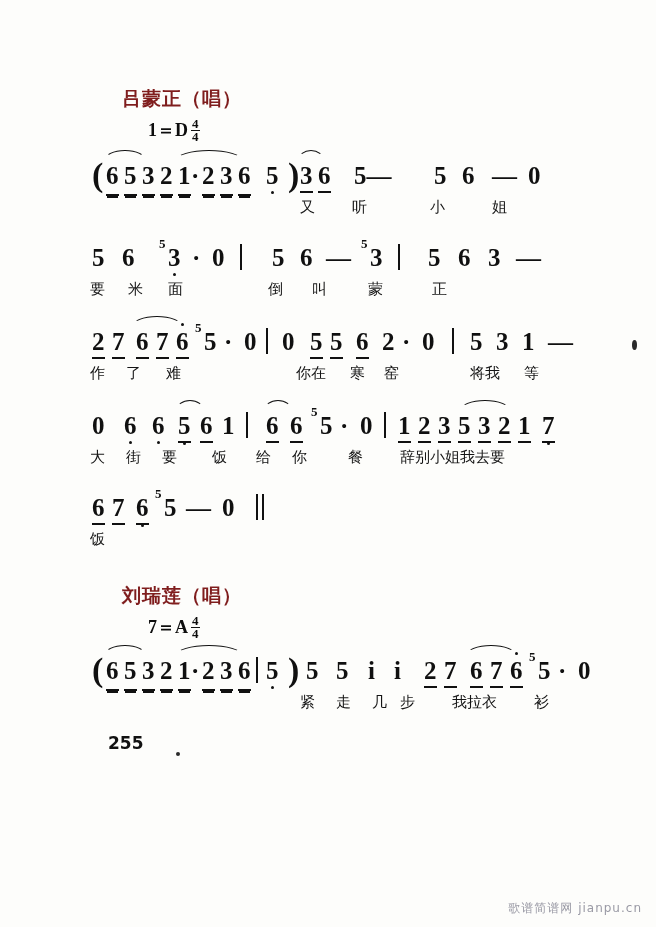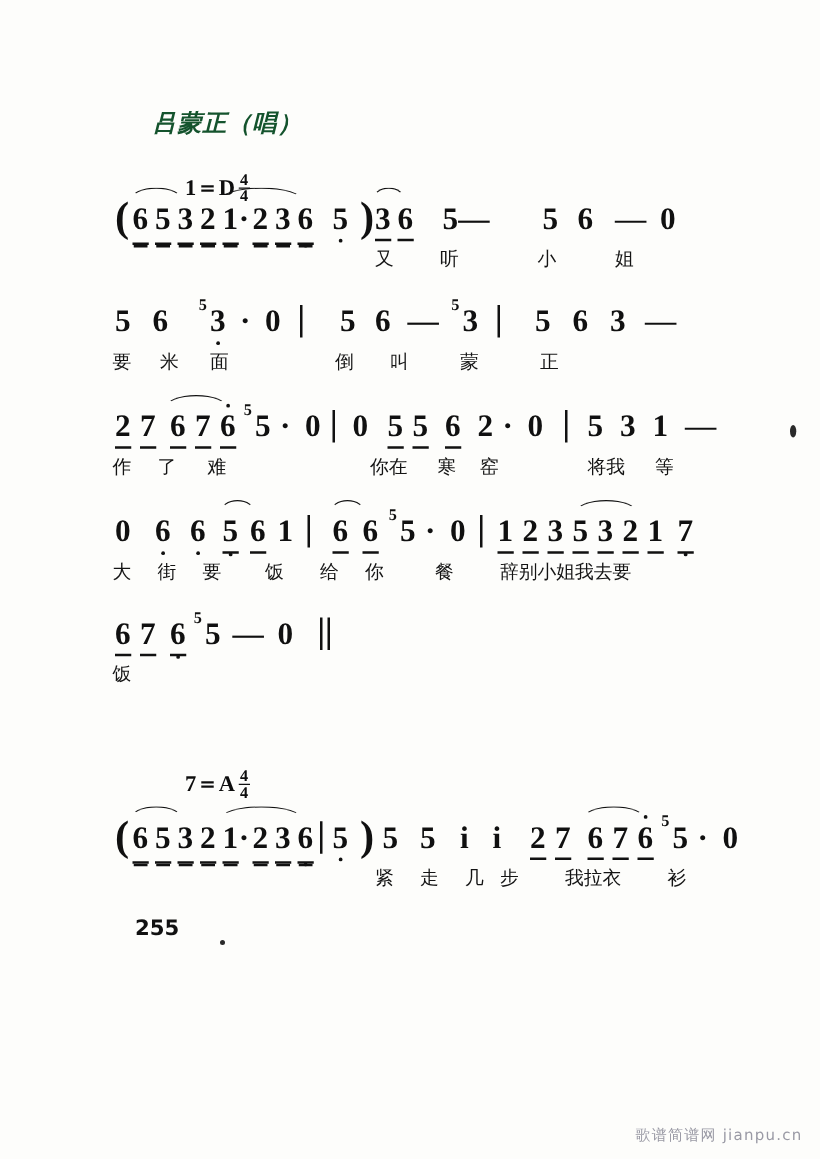--- a/index.html
+++ b/index.html
@@ -22,22 +22,21 @@
     height: 927px;
     background: #fdfdfb;
   }
   
   .singer {
     position: absolute;
     font-family: "DejaVu Sans", sans-serif;
     font-weight: bold;
     font-size: 19px;
     letter-spacing: 1px;
-    color: #14532d;
-    font-style: italic;
+    color: #7f1d1d;
   }
   .keysig {
     position: absolute;
     font-family: "Liberation Serif", serif;
     font-size: 18px;
     font-weight: bold;
     color: #0d0d0d;
     white-space: nowrap;
   }
   .keysig .frac {
@@ -170,21 +169,21 @@
     border-radius: 50%;
   }
 </style>
 </head>
 <body>
 
 <div class="page">
 
   <div class="singer" style="left:122px; top:86px;">吕蒙正（唱）</div>
 
-  <div class="keysig" style="left:148px; top:118px;margin-top:20px;">
+  <div class="keysig" style="left:148px; top:118px;">
     <span>1＝D</span><span class="frac"><span class="num">4</span><span class="den">4</span></span>
   </div>
 
   <div class="row" style="top:160px;">
     <div class="notes">
         <span class="n" style="left: 92px; top: -4px; font-size: 34px;">(</span>
         <span class="n u2" style="left: 106px; top: 2px;">6</span>
         <span class="n u2" style="left: 124px; top: 2px;">5</span>
         <span class="n u2" style="left: 142px; top: 2px;">3</span>
         <span class="n u2" style="left: 160px; top: 2px;">2</span>
@@ -333,20 +332,21 @@
         <span class="n" style="left: 186px; top: 2px;">—</span>
         <span class="n" style="left: 222px; top: 2px;">0</span>
         <span class="bar" style="left: 256px;"></span>
         <span class="bar" style="left: 262px;"></span>
       </div>
     <div class="lyrics">
         <span class="ly" style="left: 90px;">饭</span>
       </div>
   </div>
 
+  <div class="singer" style="left:122px; top:583px;">刘瑞莲（唱）</div>
 
   <div class="keysig" style="left:148px; top:615px;">
     <span>7＝A</span><span class="frac"><span class="num">4</span><span class="den">4</span></span>
   </div>
 
   <div class="row" style="top:655px;">
     <div class="notes">
         <span class="n" style="left: 92px; top: -4px; font-size: 34px;">(</span>
         <span class="n u2" style="left: 106px; top: 2px;">6</span>
         <span class="n u2" style="left: 124px; top: 2px;">5</span>

